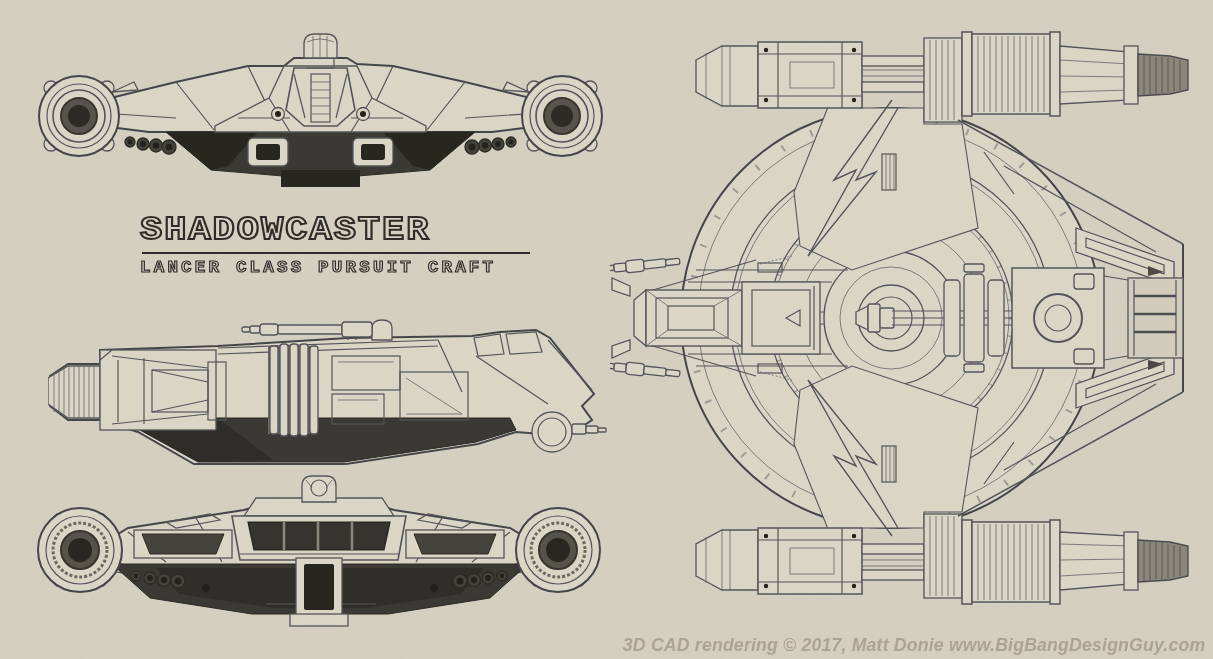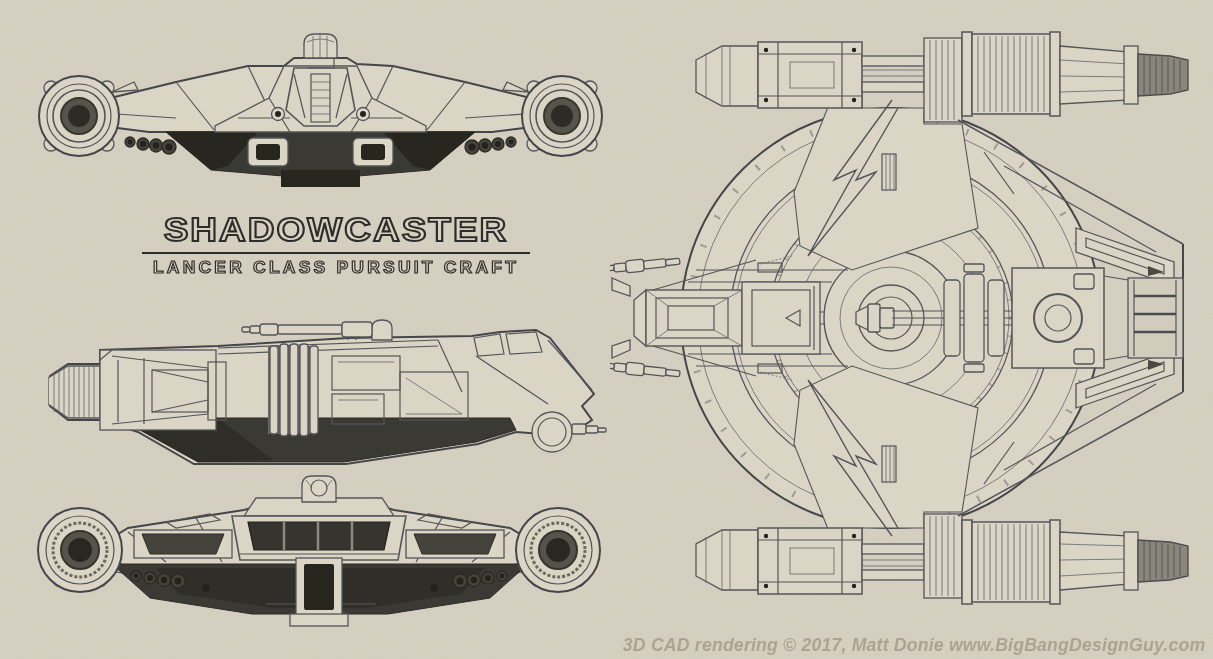--- a/index.html
+++ b/index.html
@@ -15,22 +15,23 @@
   .ln2{stroke:#45464a;fill:none;stroke-width:2;}
   .thin{stroke:#63646a;fill:none;stroke-width:.8;}
   .bodyF{fill:#dbd5c6;stroke:#54555a;stroke-width:1.3;}
   .bodyF2{fill:#dbd5c6;stroke:#45464a;stroke-width:2;}
   .dk{fill:#3a3933;stroke:#2c2b26;stroke-width:1;}
   .deep{fill:#28271f;stroke:none;}
   .gun{fill:#45443c;stroke:#2b2a24;stroke-width:1.3;}
   .gundot{fill:#23221d;stroke:none;}
 
   #title-block{
-    position:absolute;left:140px;top:212px;width:392px;text-align:center;
+    position:absolute;left:140px;top:212px;width:392px;
     color:#d8d2c3;
+    font-family:Liberation Mono, monospace;
   }
   #title-main{
     display:block;font-size:37px;font-weight:bold;letter-spacing:2px;
     line-height:1.05;transform:scaleY(.92);transform-origin:top center;
     -webkit-text-stroke:2.2px #2e2d2a;white-space:nowrap;
   }
   #title-rule{height:0;border-top:2px solid #2e2d2a;margin:1px 2px 3px 2px;}
   #title-sub{
     display:block;font-size:17.5px;font-weight:bold;letter-spacing:3.2px;
     -webkit-text-stroke:1.2px #2e2d2a;white-space:nowrap;transform:scaleY(.95);

